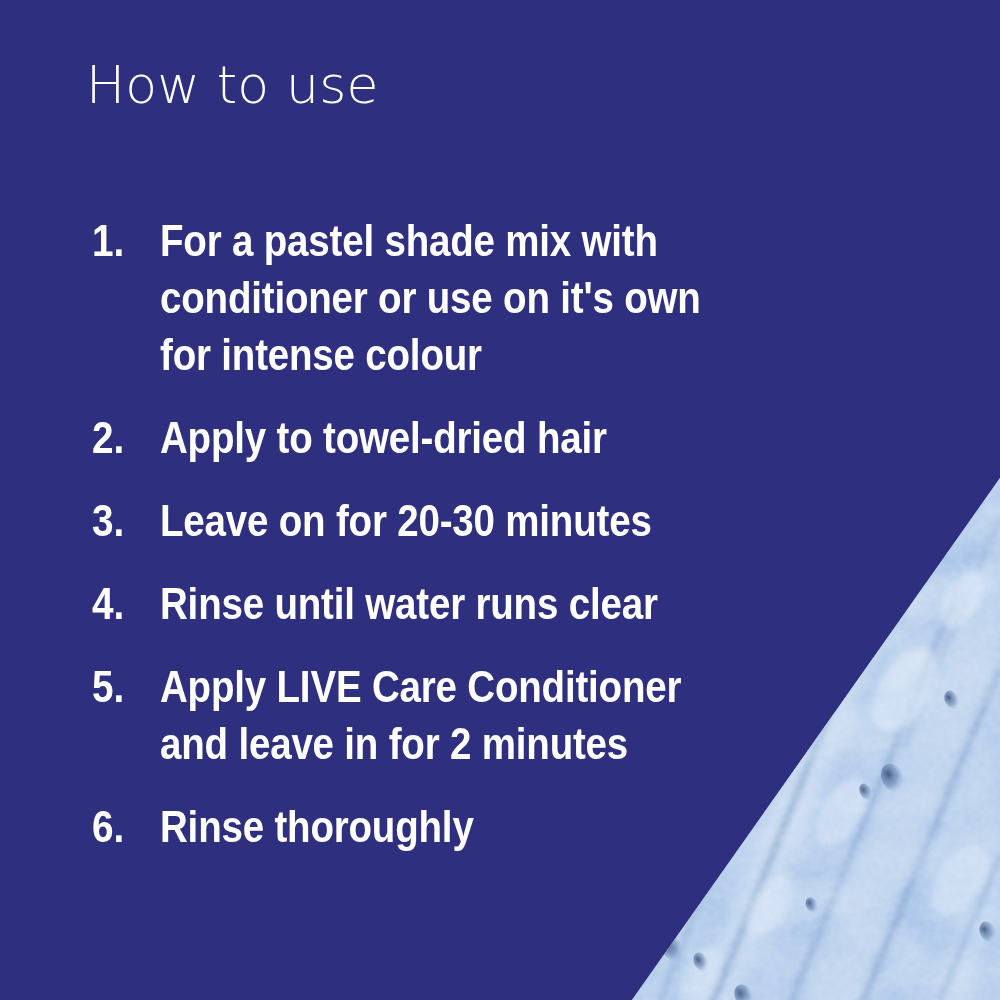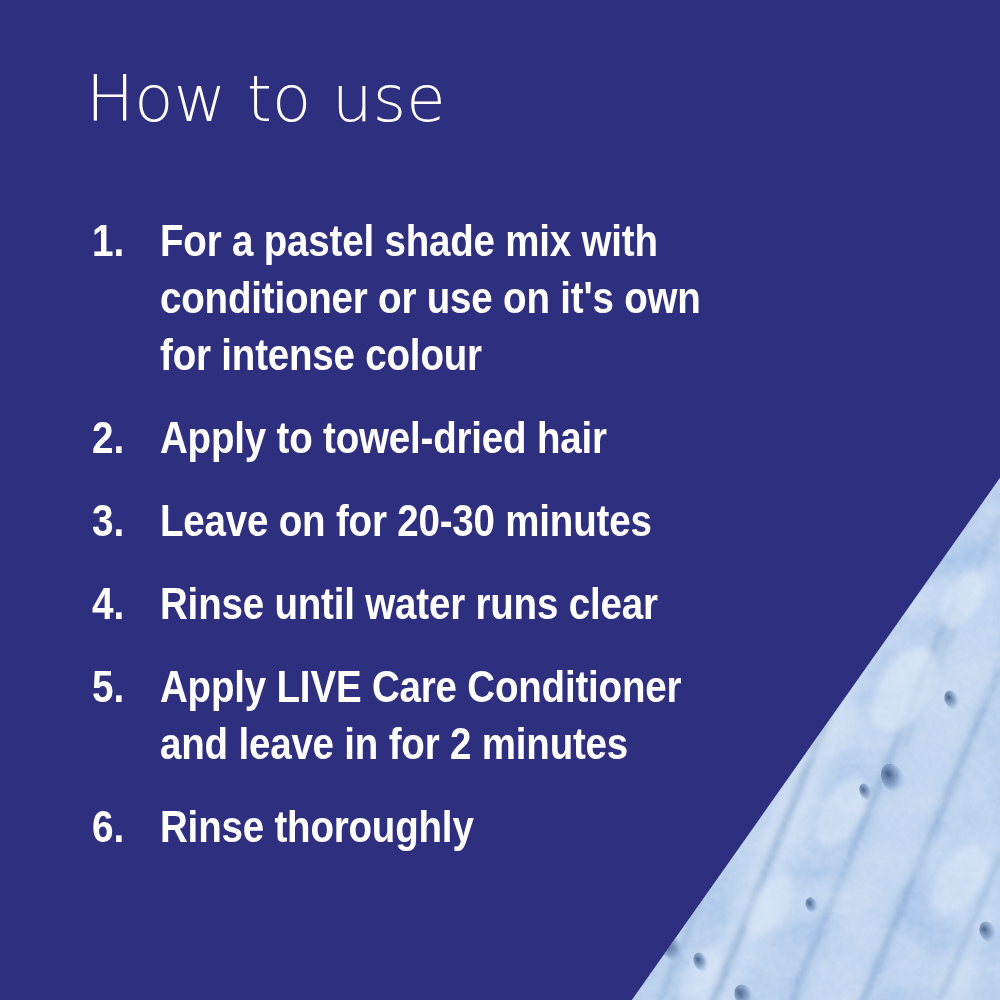--- a/index.html
+++ b/index.html
@@ -26,21 +26,21 @@
     width: 1000px;
     height: 1000px;
     pointer-events: none;
   }
 
   
   #heading {
     position: absolute;
     left: 86px;
     top: 24px;
-    font-size: 64px;
+    font-size: 52px;
     line-height: 1.0;
     font-weight: 300;
     letter-spacing: 0.2px;
     color: #FFFFFF;
     font-family: "DejaVu Sans", sans-serif;
     white-space: nowrap;
   }
 
   
   #steps {

